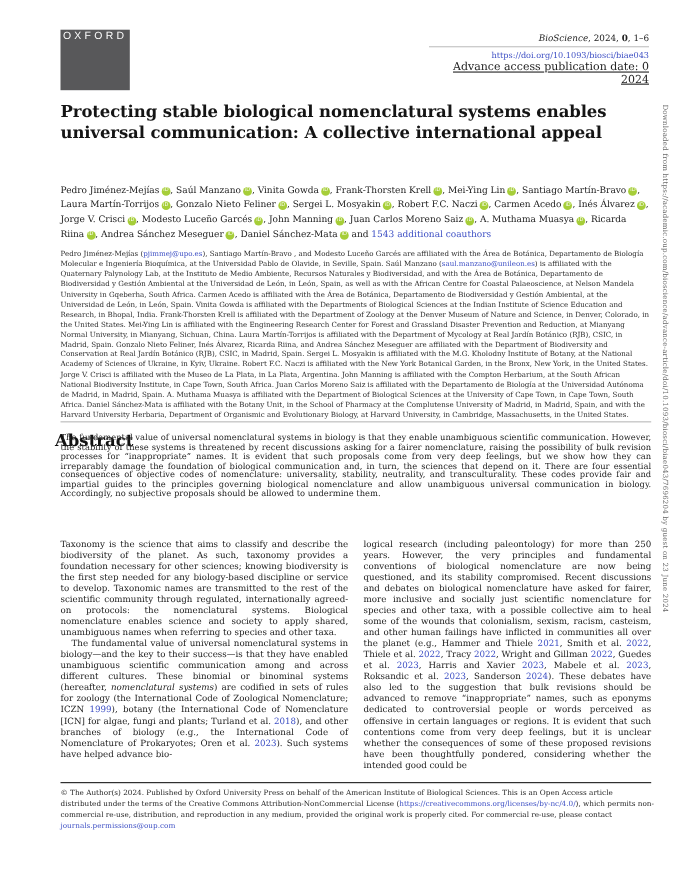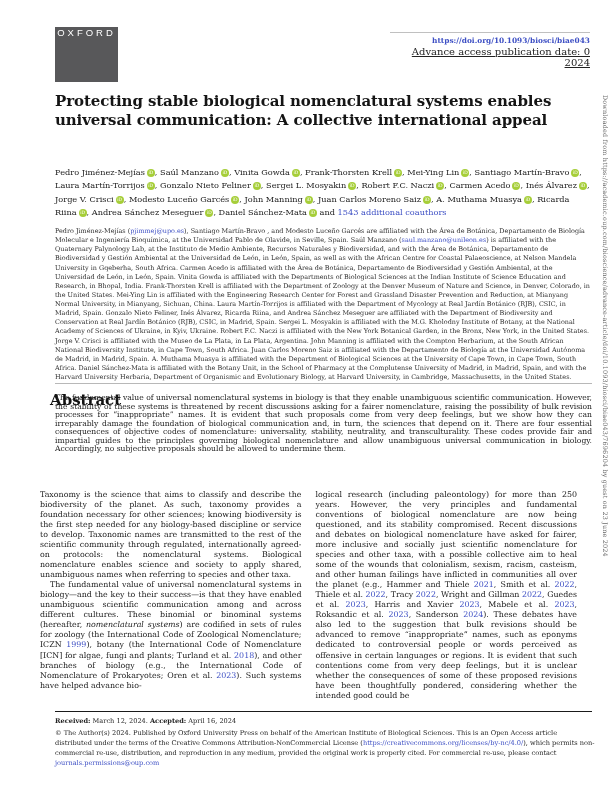--- a/index.html
+++ b/index.html
@@ -16,42 +16,42 @@
     padding-bottom:6px;box-sizing:border-box;
     font-family:"Liberation Sans","DejaVu Sans",sans-serif;
     font-size:9.5px;letter-spacing:3px;
   }
   .header-right{right:22px;top:29px;width:200px;text-align:right;}
   .journal-line{font-size:8px;color:#222;}
   .seg-italic{font-style:italic;}
   .seg-bold{font-weight:bold;}
   .seg-link{color:var(--link,#3d4fc4);}
   .header-rule{border-top:1px solid #c0c0c0;margin:3px 0 3px 0;}
-  .doi-link{font-size:7.4px;font-weight:bold;color:var(--link,#3d4fc4);cursor:pointer;}
+  .doi-link{font-size:7.4px;font-weight:normal;color:var(--link,#3d4fc4);cursor:pointer;}
   .advance{font-size:10px;color:#222;margin-top:1px;text-decoration:underline;}
   .forum{font-size:8.6px;font-weight:bold;margin-top:2px;color:#111;}
   
   .title{left:55px;top:92px;width:540px;font-size:15px;font-weight:bold;
     line-height:1.24;color:#151515;letter-spacing:-0.1px;}
   .authors{left:55px;top:166px;width:537px;font-size:8.2px;line-height:1.62;color:#1b1b1b;}
   .orcid-icon{
     display:inline-flex;width:8px;height:8px;border-radius:50%;
     background:var(--orcid,#a6ce39);color:#fff;font-size:4.6px;line-height:8px;
     align-items:center;justify-content:center;vertical-align:1px;margin-left:2px;
     font-family:"DejaVu Sans","Liberation Sans",sans-serif;font-style:normal;
   }
   
   .affiliations{left:55px;top:227px;width:537px;font-size:6.45px;line-height:1.415;color:#2d2d2d;}
   
   .abstract-rule{left:55px;right:20px;top:383px;border-top:1px solid #b8b8b8;}
   .abstract-heading{left:50px;top:391px;font-size:15px;font-weight:bold;color:#111;}
   .abstract-text{left:55px;top:394px;width:537px;font-size:7.6px;line-height:1.12;
     text-align:justify;color:#222;}
   
-  .columns{left:40px;top:490px;width:537px;display:flex;gap:14px;}
+  .columns{left:55px;top:490px;width:537px;display:flex;gap:14px;}
   .col{flex:1;min-width:0;}
   .col p{margin:0;font-size:7.9px;line-height:1.27;text-align:justify;color:#202020;}
   .col p + p{text-indent:10px;}
   
   .footer-rule{left:55px;right:20px;top:711px;border-top:1.6px solid #1a1a1a;}
   .footer{left:55px;top:717px;width:540px;font-size:6.6px;line-height:1.5;color:#242424;}
   .received{margin-bottom:2px;}
   
   .watermark{
     right:3px;top:95px;height:640px;writing-mode:vertical-rl;
@@ -61,20 +61,21 @@
 </head>
 <body>
 
 <div>
 
   <div class="abs logo">
     <span>OXFORD</span>
   </div>
 
   <div class="abs header-right">
+    <div class="journal-line"><span class="seg-italic">BioScience</span><span>, 2024, </span><span class="seg-bold">0</span><span>, 1–6</span></div>
     <div class="header-rule"></div>
     <div class="doi-link">https://doi.org/10.1093/biosci/biae043</div>
     <div class="advance">Advance access publication date: 0 2024</div>
   </div>
 
   <h1 class="abs title" style="margin:0">Protecting stable biological nomenclatural systems enables universal communication: A collective international appeal</h1>
 
   <div class="abs authors"><span>Pedro Jiménez-Mejías</span><span class="orcid-icon">iD</span><span>, </span><span>Saúl Manzano</span><span class="orcid-icon">iD</span><span>, </span><span>Vinita Gowda</span><span class="orcid-icon">iD</span><span>, </span><span>Frank-Thorsten Krell</span><span class="orcid-icon">iD</span><span>, </span><span>Mei-Ying Lin</span><span class="orcid-icon">iD</span><span>, </span><span>Santiago Martín-Bravo</span><span class="orcid-icon">iD</span><span>, </span><span>Laura Martín-Torrijos</span><span class="orcid-icon">iD</span><span>, </span><span>Gonzalo Nieto Feliner</span><span class="orcid-icon">iD</span><span>, </span><span>Sergei L. Mosyakin</span><span class="orcid-icon">iD</span><span>, </span><span>Robert F.C. Naczi</span><span class="orcid-icon">iD</span><span>, </span><span>Carmen Acedo</span><span class="orcid-icon">iD</span><span>, </span><span>Inés Álvarez</span><span class="orcid-icon">iD</span><span>, </span><span>Jorge V. Crisci</span><span class="orcid-icon">iD</span><span>, </span><span>Modesto Luceño Garcés</span><span class="orcid-icon">iD</span><span>, </span><span>John Manning</span><span class="orcid-icon">iD</span><span>, </span><span>Juan Carlos Moreno Saiz</span><span class="orcid-icon">iD</span><span>, </span><span>A. Muthama Muasya</span><span class="orcid-icon">iD</span><span>, </span><span>Ricarda Riina</span><span class="orcid-icon">iD</span><span>, </span><span>Andrea Sánchez Meseguer</span><span class="orcid-icon">iD</span><span>, </span><span>Daniel Sánchez-Mata</span><span class="orcid-icon">iD</span><span> and </span><span class="seg-link">1543 additional coauthors</span></div>
 
   <div class="abs affiliations"><span>Pedro Jiménez-Mejías (</span><span class="seg-link">pjimmej@upo.es</span><span>), Santiago Martín-Bravo , and Modesto Luceño Garcés are affiliated with the Área de Botánica, Departamento de Biología Molecular e Ingeniería Bioquímica, at the Universidad Pablo de Olavide, in Seville, Spain. Saúl Manzano (</span><span class="seg-link">saul.manzano@unileon.es</span><span>) is affiliated with the Quaternary Palynology Lab, at the Instituto de Medio Ambiente, Recursos Naturales y Biodiversidad, and with the Área de Botánica, Departamento de Biodiversidad y Gestión Ambiental at the Universidad de León, in León, Spain, as well as with the African Centre for Coastal Palaeoscience, at Nelson Mandela University in Gqeberha, South Africa. Carmen Acedo is affiliated with the Área de Botánica, Departamento de Biodiversidad y Gestión Ambiental, at the Universidad de León, in León, Spain. Vinita Gowda is affiliated with the Departments of Biological Sciences at the Indian Institute of Science Education and Research, in Bhopal, India. Frank-Thorsten Krell is affiliated with the Department of Zoology at the Denver Museum of Nature and Science, in Denver, Colorado, in the United States. Mei-Ying Lin is affiliated with the Engineering Research Center for Forest and Grassland Disaster Prevention and Reduction, at Mianyang Normal University, in Mianyang, Sichuan, China. Laura Martín-Torrijos is affiliated with the Department of Mycology at Real Jardín Botánico (RJB), CSIC, in Madrid, Spain. Gonzalo Nieto Feliner, Inés Álvarez, Ricarda Riina, and Andrea Sánchez Meseguer are affiliated with the Department of Biodiversity and Conservation at Real Jardín Botánico (RJB), CSIC, in Madrid, Spain. Sergei L. Mosyakin is affiliated with the M.G. Kholodny Institute of Botany, at the National Academy of Sciences of Ukraine, in Kyiv, Ukraine. Robert F.C. Naczi is affiliated with the New York Botanical Garden, in the Bronx, New York, in the United States. Jorge V. Crisci is affiliated with the Museo de La Plata, in La Plata, Argentina. John Manning is affiliated with the Compton Herbarium, at the South African National Biodiversity Institute, in Cape Town, South Africa. Juan Carlos Moreno Saiz is affiliated with the Departamento de Biología at the Universidad Autónoma de Madrid, in Madrid, Spain. A. Muthama Muasya is affiliated with the Department of Biological Sciences at the University of Cape Town, in Cape Town, South Africa. Daniel Sánchez-Mata is affiliated with the Botany Unit, in the School of Pharmacy at the Complutense University of Madrid, in Madrid, Spain, and with the Harvard University Herbaria, Department of Organismic and Evolutionary Biology, at Harvard University, in Cambridge, Massachusetts, in the United States.</span></div>
@@ -88,19 +89,18 @@
       <p>Taxonomy is the science that aims to classify and describe the biodiversity of the planet. As such, taxonomy provides a foundation necessary for other sciences; knowing biodiversity is the first step needed for any biology-based discipline or service to develop. Taxonomic names are transmitted to the rest of the scientific community through regulated, internationally agreed-on protocols: the nomenclatural systems. Biological nomenclature enables science and society to apply shared, unambiguous names when referring to species and other taxa.</p>
       <p><span>The fundamental value of universal nomenclatural systems in biology—and the key to their success—is that they have enabled unambiguous scientific communication among and across different cultures. These binomial or binominal systems (hereafter, </span><span class="seg-italic">nomenclatural systems</span><span>) are codified in sets of rules for zoology (the International Code of Zoological Nomenclature; ICZN </span><span class="seg-link">1999</span><span>), botany (the International Code of Nomenclature [ICN] for algae, fungi and plants; Turland et al. </span><span class="seg-link">2018</span><span>), and other branches of biology (e.g., the International Code of Nomenclature of Prokaryotes; Oren et al. </span><span class="seg-link">2023</span><span>). Such systems have helped advance bio-</span></p>
     </div>
     <div class="col">
       <p><span>logical research (including paleontology) for more than 250 years. However, the very principles and fundamental conventions of biological nomenclature are now being questioned, and its stability compromised. Recent discussions and debates on biological nomenclature have asked for fairer, more inclusive and socially just scientific nomenclature for species and other taxa, with a possible collective aim to heal some of the wounds that colonialism, sexism, racism, casteism, and other human failings have inflicted in communities all over the planet (e.g., Hammer and Thiele </span><span class="seg-link">2021</span><span>, Smith et al. </span><span class="seg-link">2022</span><span>, Thiele et al. </span><span class="seg-link">2022</span><span>, Tracy </span><span class="seg-link">2022</span><span>, Wright and Gillman </span><span class="seg-link">2022</span><span>, Guedes et al. </span><span class="seg-link">2023</span><span>, Harris and Xavier </span><span class="seg-link">2023</span><span>, Mabele et al. </span><span class="seg-link">2023</span><span>, Roksandic et al. </span><span class="seg-link">2023</span><span>, Sanderson </span><span class="seg-link">2024</span><span>). These debates have also led to the suggestion that bulk revisions should be advanced to remove “inappropriate” names, such as eponyms dedicated to controversial people or words perceived as offensive in certain languages or regions. It is evident that such contentions come from very deep feelings, but it is unclear whether the consequences of some of these proposed revisions have been thoughtfully pondered, considering whether the intended good could be</span></p>
     </div>
   </div>
 
   <div class="abs footer-rule"></div>
   <div class="abs footer">
-    <div class="received"><span class="seg-bold">Received:</span><span> March 12, 2024. </span><span class="seg-bold">Accepted:</span><span> April 16, 2024</span></div>
     <div><span>© The Author(s) 2024. Published by Oxford University Press on behalf of the American Institute of Biological Sciences. This is an Open Access article distributed under the terms of the Creative Commons Attribution-NonCommercial License (</span><span class="seg-link">https://creativecommons.org/licenses/by-nc/4.0/</span><span>), which permits non-commercial re-use, distribution, and reproduction in any medium, provided the original work is properly cited. For commercial re-use, please contact </span><span class="seg-link">journals.permissions@oup.com</span></div>
   </div>
 
   <div class="abs watermark">Downloaded from https://academic.oup.com/bioscience/advance-article/doi/10.1093/biosci/biae043/7696204 by guest on 23 June 2024</div>
 
 </div>
 
 </body></html>

